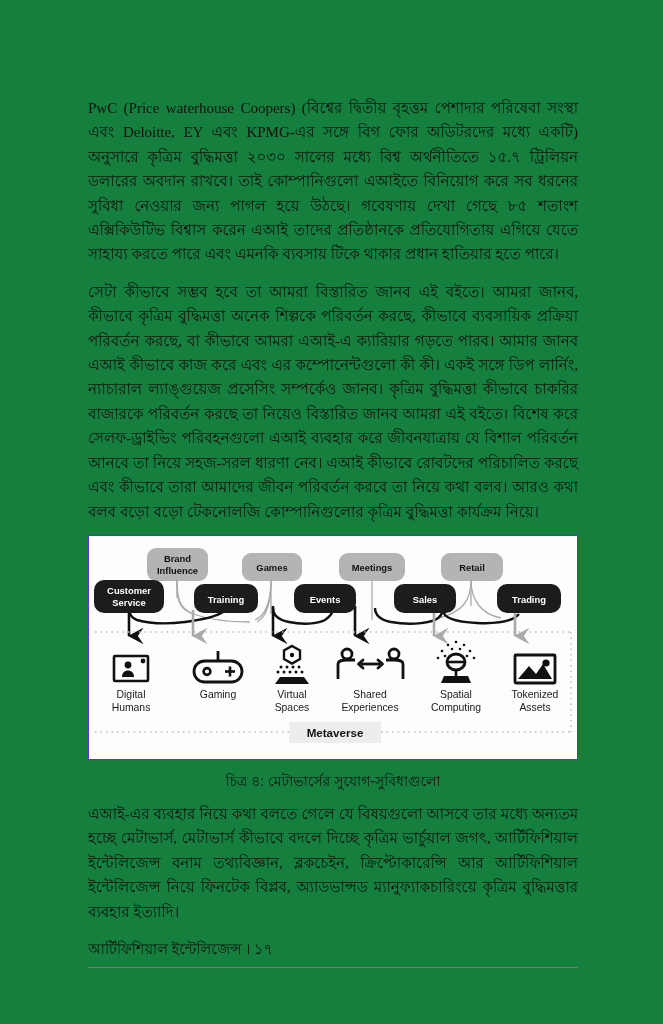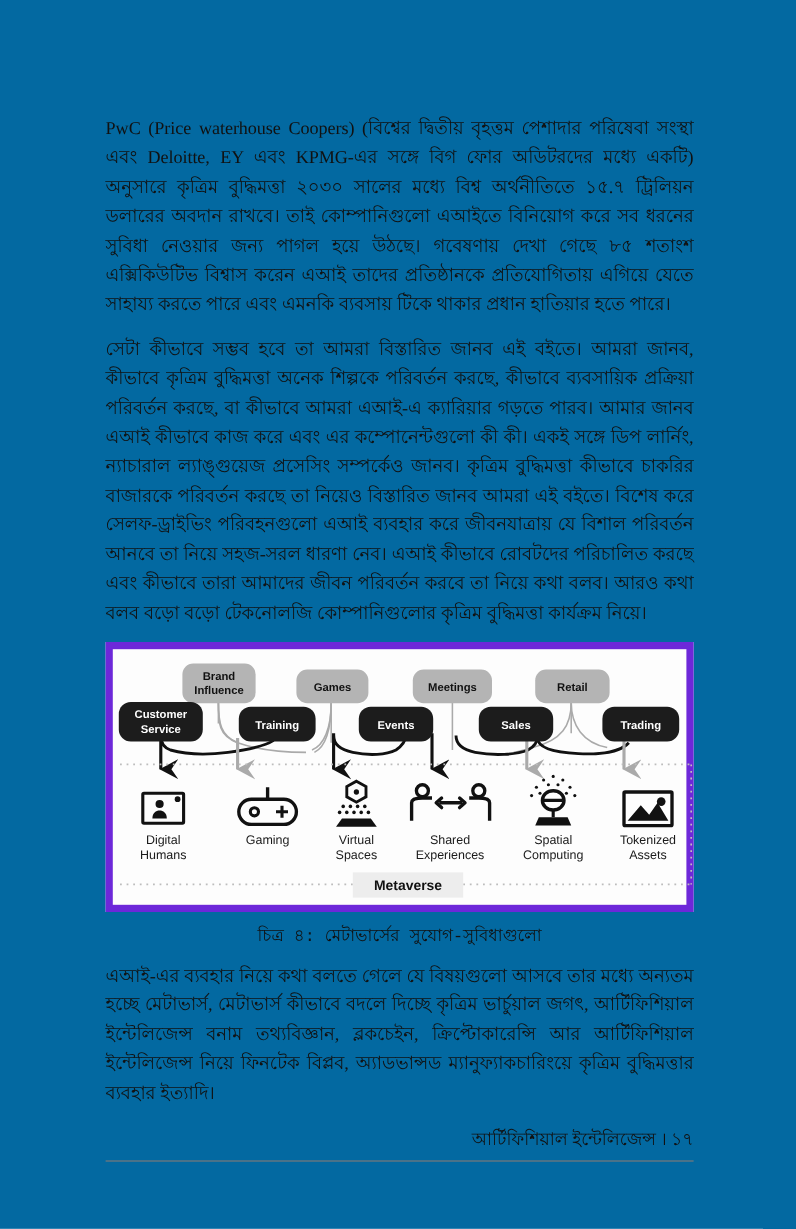--- a/index.html
+++ b/index.html
@@ -13,21 +13,21 @@
     overflow: hidden;
     font-family: "Liberation Serif", serif;
     color: #000000;
     position: relative;
   }
   .page {
     position: absolute;
     left: 0; top: 0;
     width: 663px;
     height: 1024px;
-    background: #0369a1;
+    background: #15803d;
   }
   .content {
     position: absolute;
     left: 88px;
     top: 96px;
     width: 490px;
   }
 
   
   .para {
@@ -44,43 +44,42 @@
   .para.p1 { margin-bottom: 13px; }
   .para.p2 { margin-bottom: 11px; }
   .para.p3 { margin-bottom: 0; font-family: Liberation Serif, serif; }
 
   
   .figure-box {
     position: relative;
     box-sizing: border-box;
     width: 490px;
     height: 225px;
-    border: 6px solid #6d28d9;
+    border: 1px solid #6d28d9;
     background: #fdfdfd;
     margin-top: 4px;
   }
   .diagram-svg { display: block; }
 
   .caption {
     text-align: center;
-    font-family: Liberation Mono, monospace;
+    font-family: Liberation Sans, sans-serif;
     font-size: 14px;
     line-height: 20px;
     margin-top: 11px;
     margin-bottom: 11px;
     color: #111;
   }
 
   
   .footer {
     position: absolute;
     left: 88px;
     top: 938px;
     width: 490px;
-    text-align: right;
   }
   .footer-text {
     font-family: "Liberation Serif", serif;
     font-size: 14.5px;
     color: #111;
     display: inline-block;
   }
   .footer-rule {
     margin-top: 5px;
     width: 490px;

